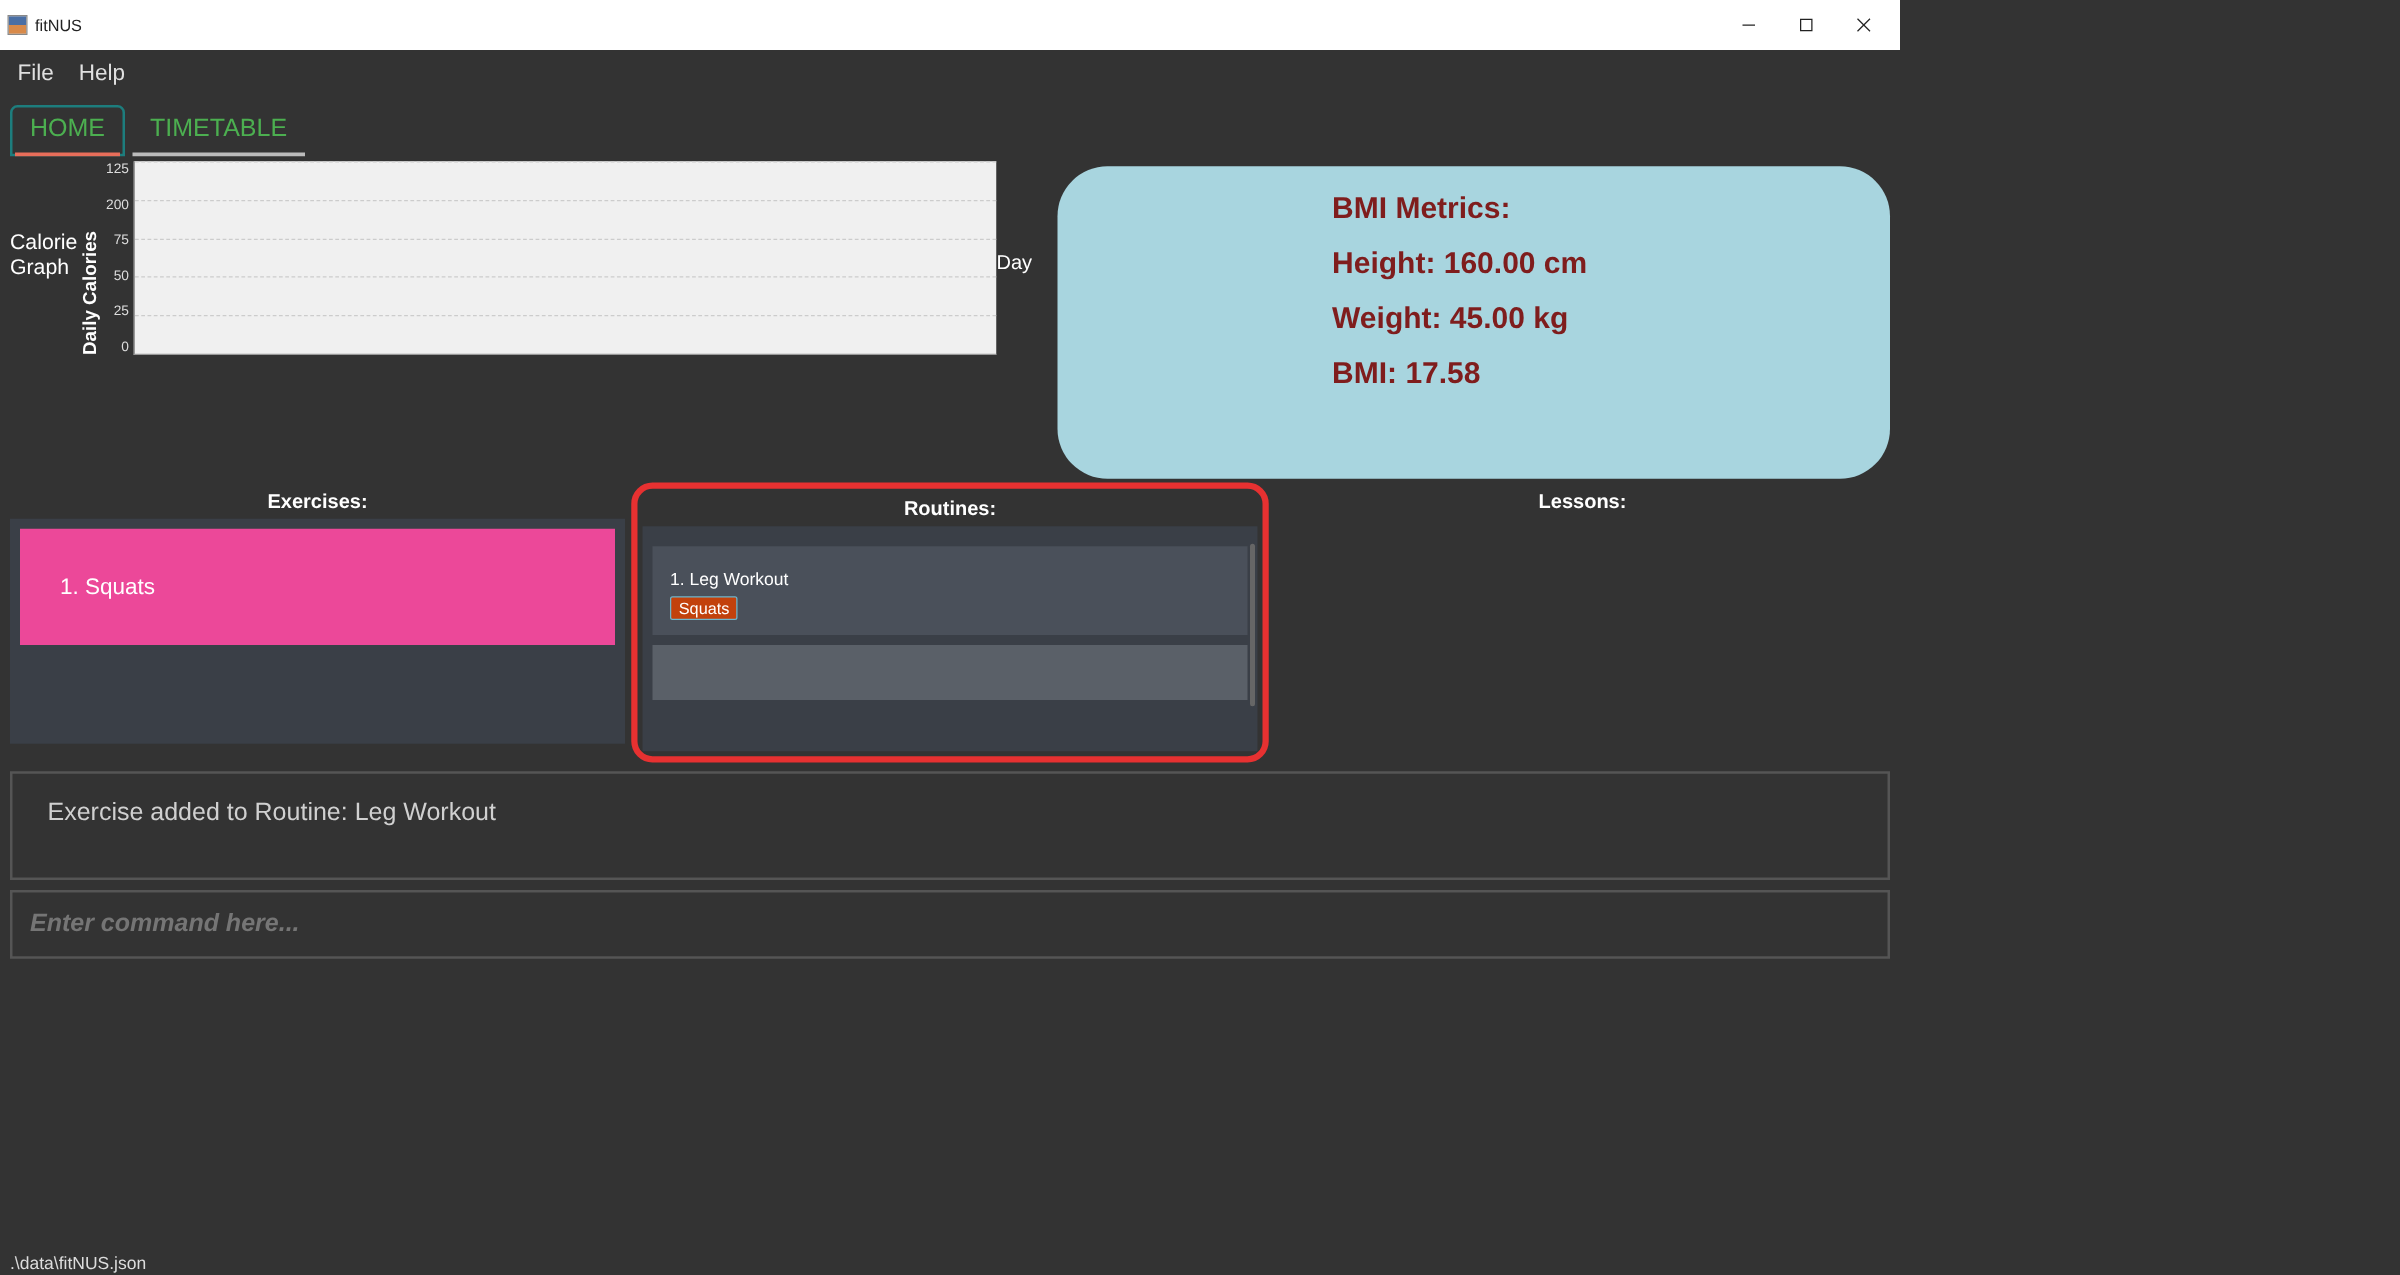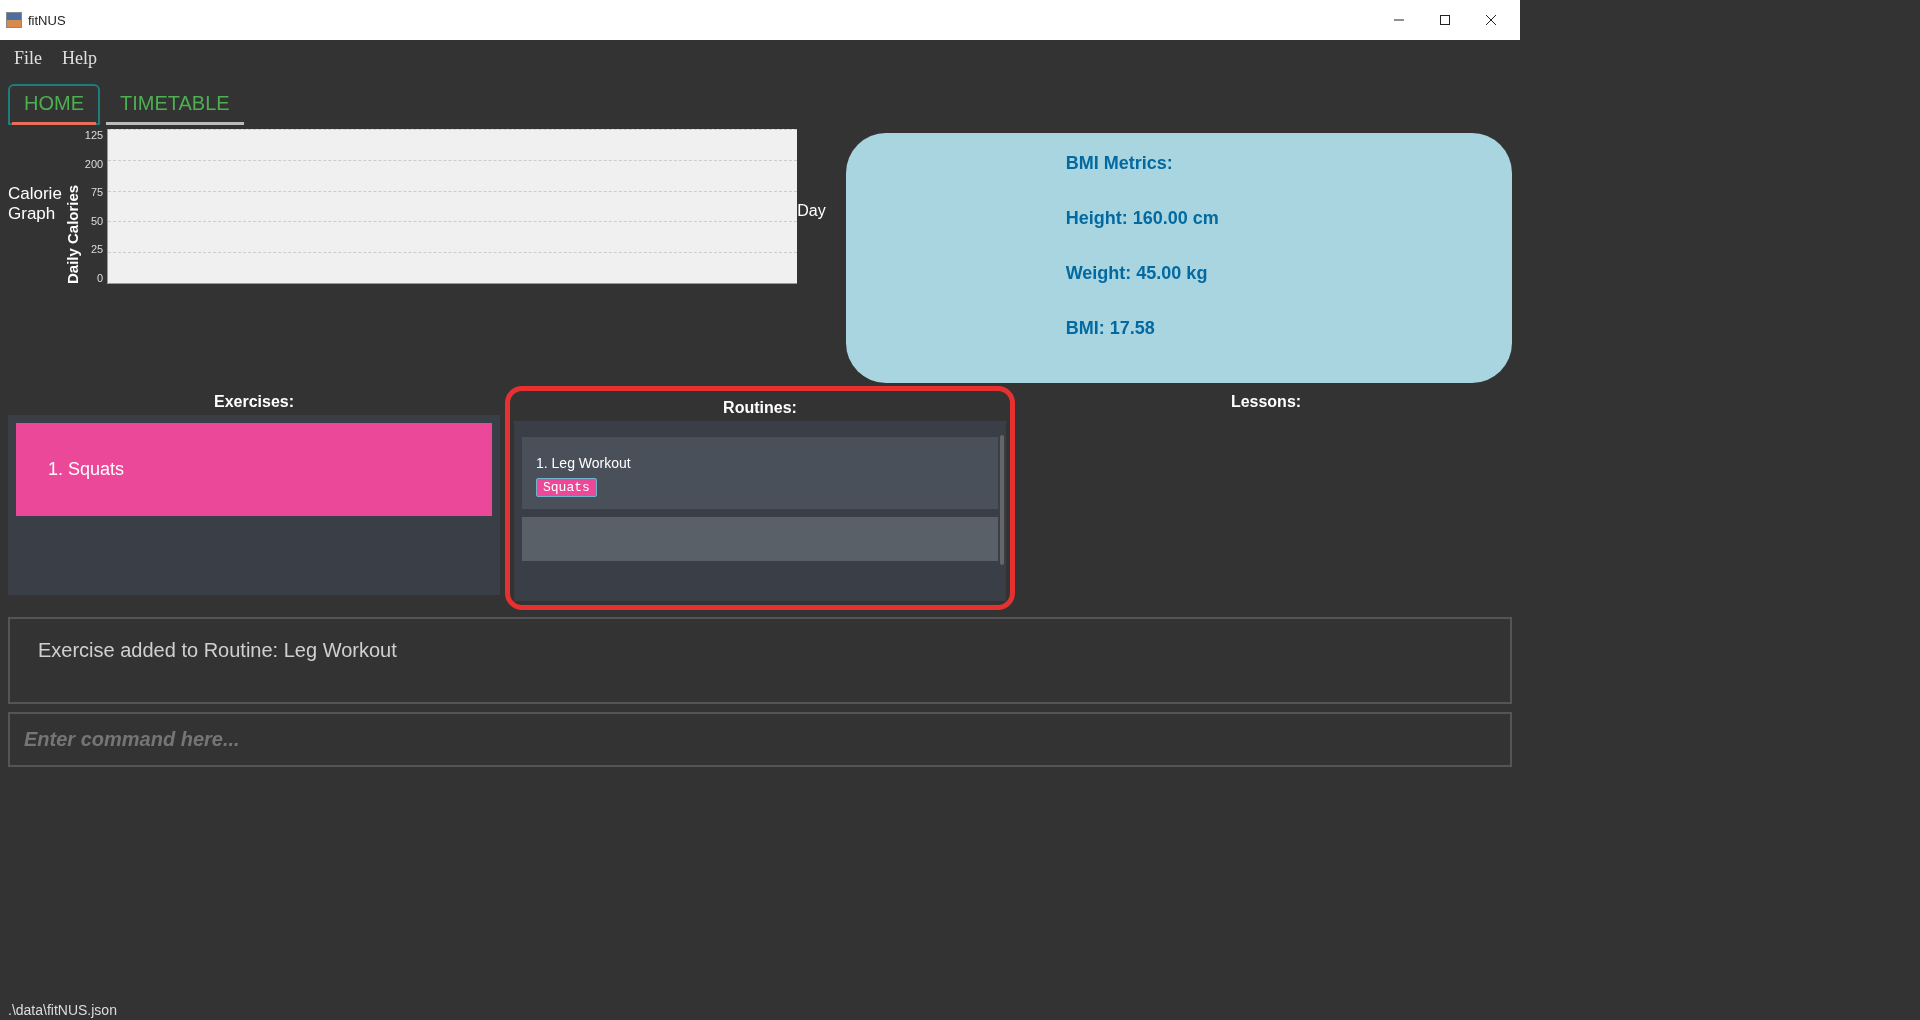--- a/index.html
+++ b/index.html
@@ -35,21 +35,21 @@
     cursor: default;
   }
   .menubar {
     height: 36px;
     background: #333333;
     display: flex;
     align-items: center;
     padding: 0 14px;
     gap: 20px;
   }
-  .menu-item { font-size: 18px; color: #e0e0e0; font-weight: 300; font-family: Liberation Serif, serif; }
+  .menu-item { font-size: 18px; color: #e0e0e0; font-weight: 300; }
   .tabbar {
     display: flex;
     padding: 8px 8px 0 8px;
     gap: 4px;
   }
   .tab {
     padding: 6px 14px 8px 14px;
     font-size: 20px;
     color: #4CAF50;
     border: 2px solid transparent;
@@ -121,26 +121,26 @@
   .gridline {
     position: absolute; left:0; right:0;
     border-top: 1px dashed #ccc;
   }
   .xlabel { font-size: 16px; color: #fff; margin-top: 8px; font-weight: 500; }
   .bmi-card {
     flex: 1;
     background: #a8d5df;
     border-radius: 40px;
     padding: 20px 30px 30px 220px;
-    color: #0369a1;
+    color: #7f1d1d;
     font-weight: 600;
-    font-size: 18px;
+    font-size: 24px;
     display: flex;
     flex-direction: column;
-    gap: 34px;
+    gap: 16px;
     height: 250px;
     margin-top: 4px;
   }
   .lists-row {
     display: flex;
     gap: 8px;
     margin-top: 6px;
   }
   .list-col {
     flex: 1;
@@ -171,27 +171,26 @@
     padding: 18px 14px 12px 14px;
     margin-top: 8px;
   }
   .routine-title {
     font-size: 14px;
     color: #fff;
     margin-bottom: 6px;
   }
   .routine-tag {
     display: inline-block;
-    background: #ec4899;
+    background: #c2410c;
     border: 1px solid #6db5cc;
     color: #fff;
     font-size: 13px;
     padding: 1px 6px;
     border-radius: 2px;
-    font-family: Liberation Mono, monospace;
   }
   .routine-extra {
     background: #5a6068;
     height: 44px;
     margin-top: 8px;
   }
   .highlight-red {
     outline: 5px solid #e73131;
     border-radius: 14px;
     outline-offset: -2px;

